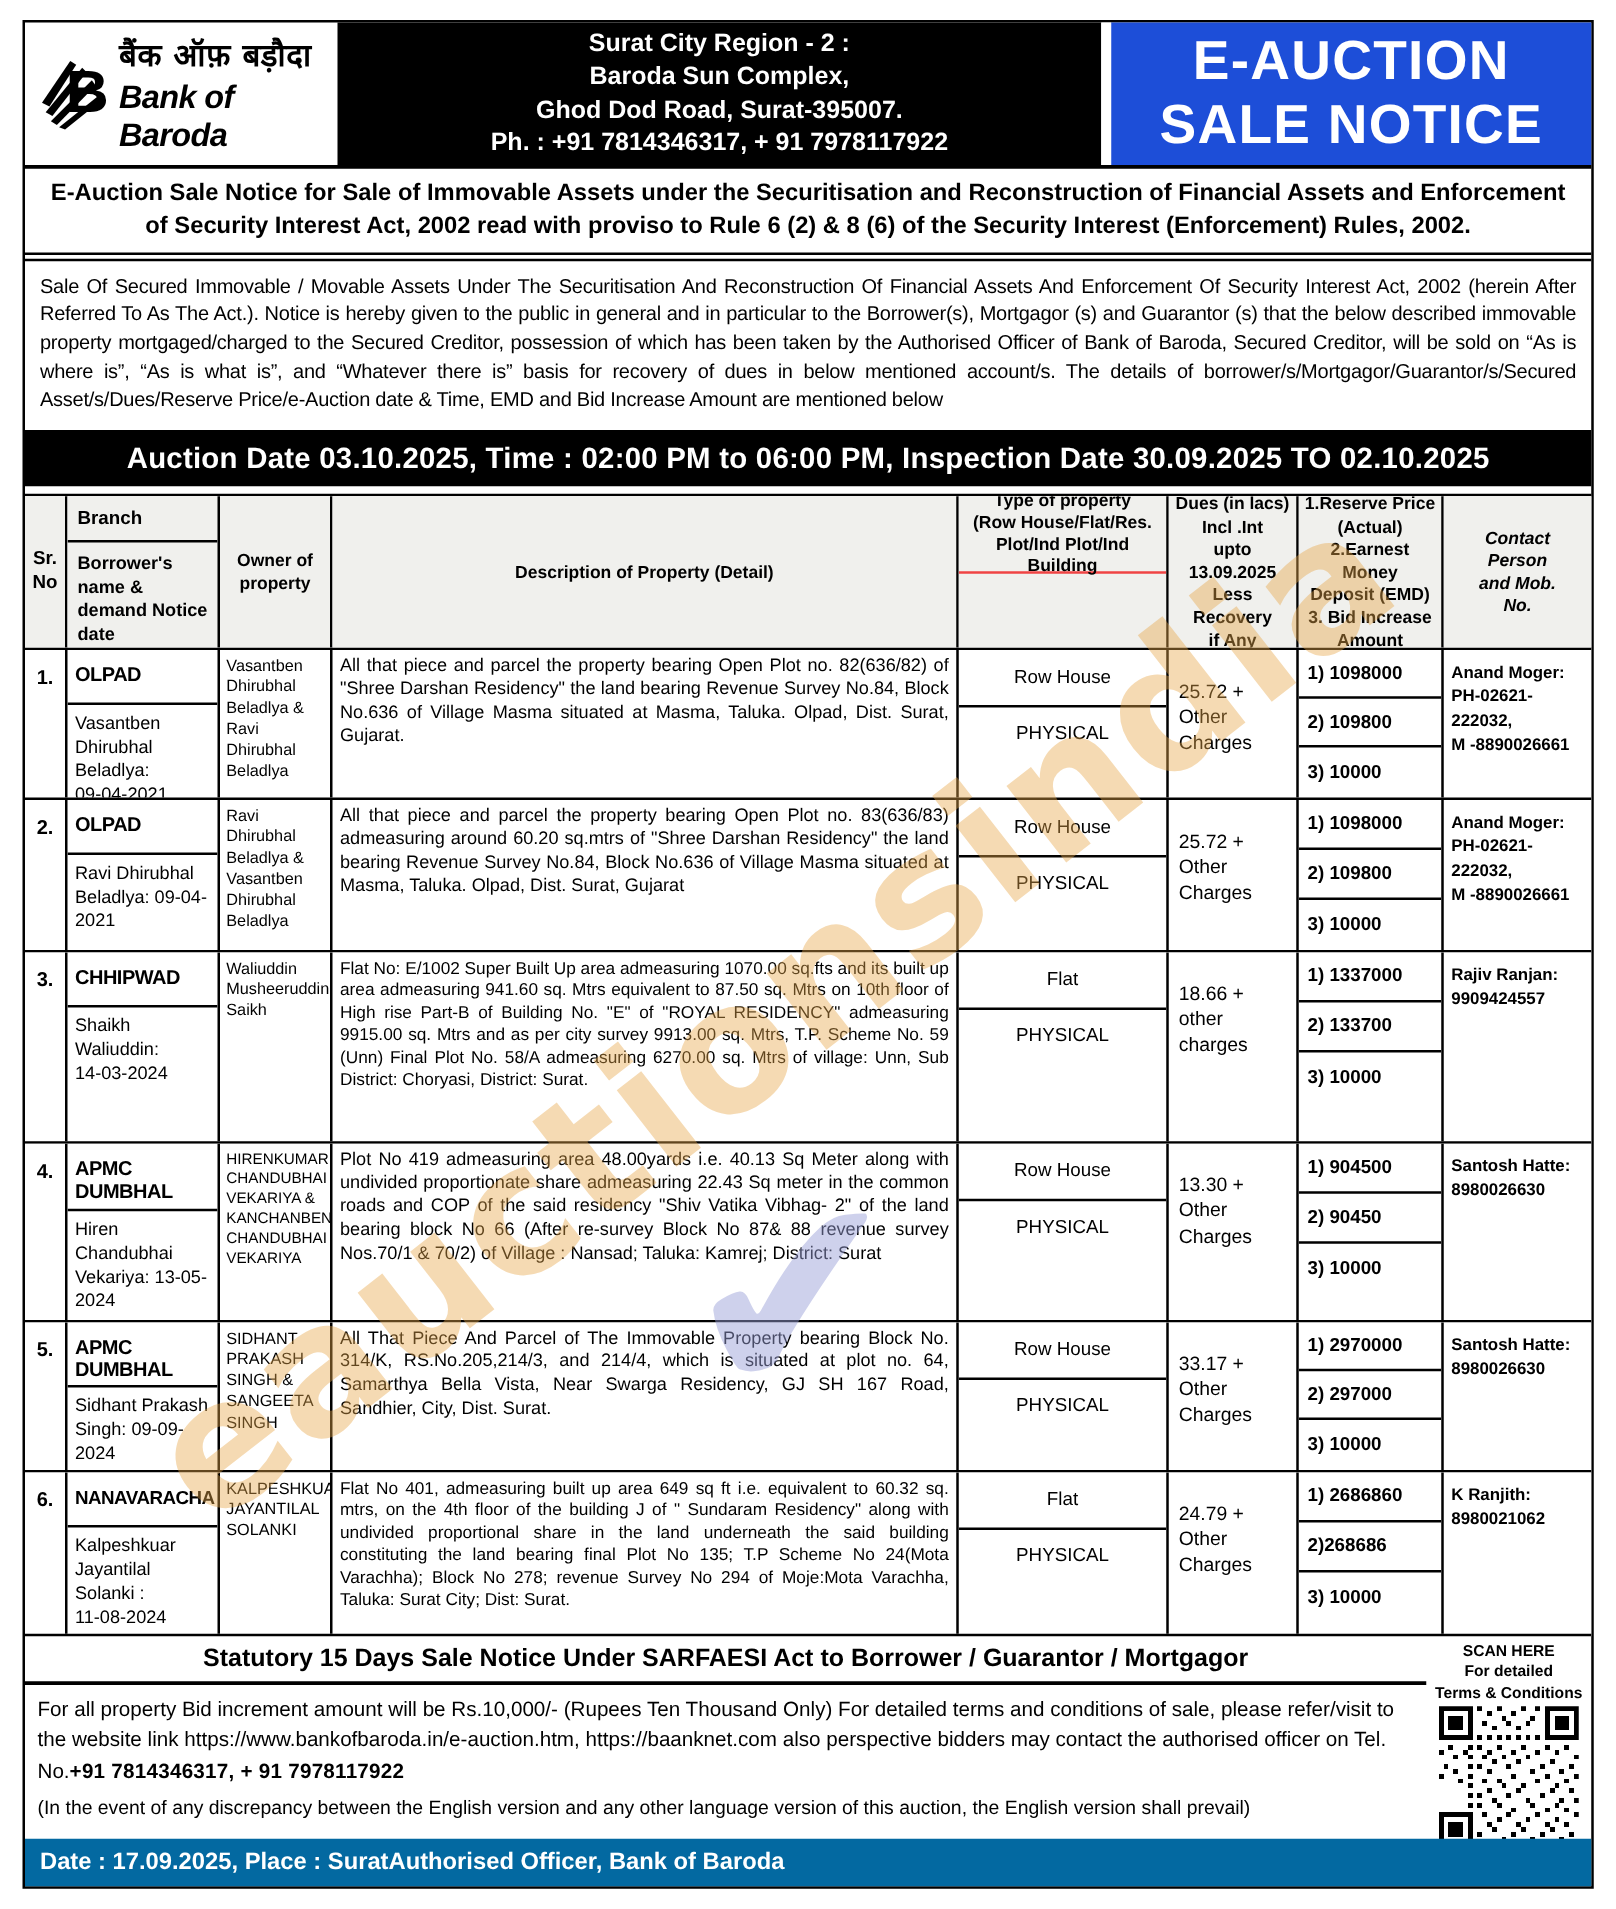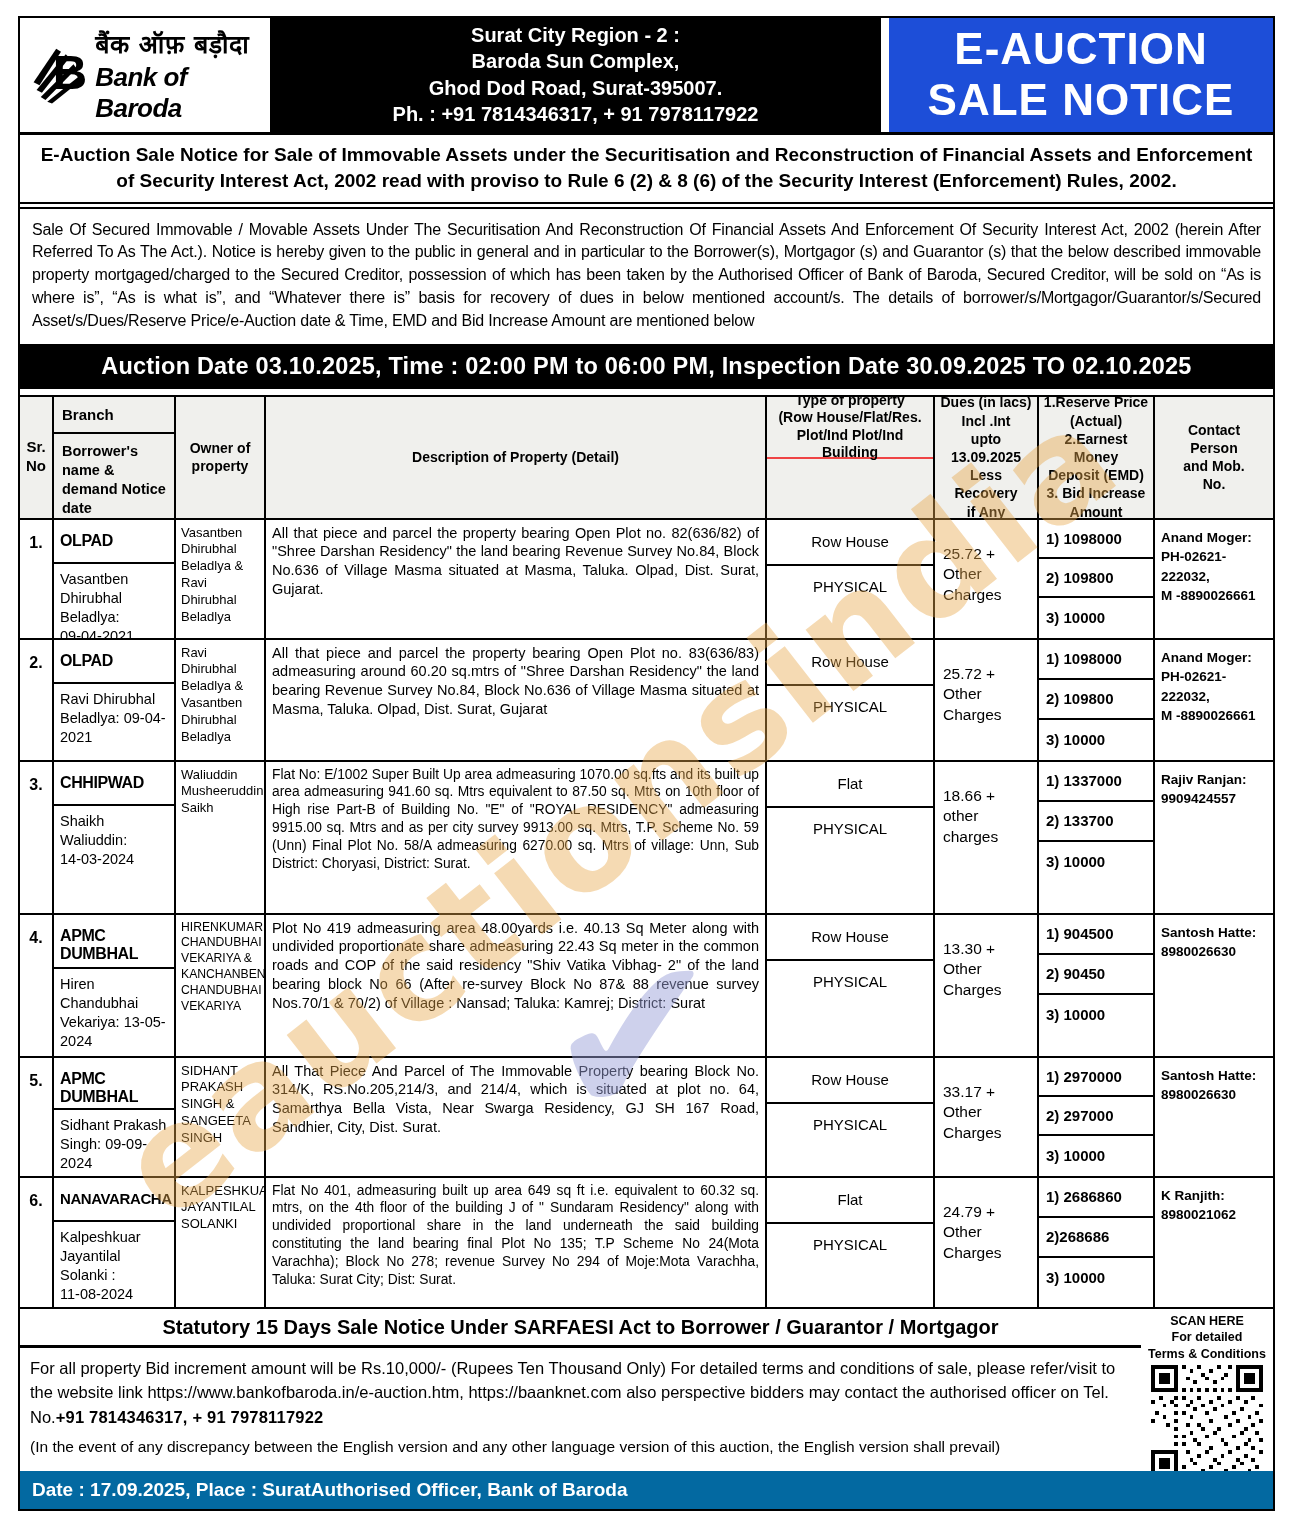--- a/index.html
+++ b/index.html
@@ -131,21 +131,21 @@
 Incl .Int
 upto 13.09.2025
 Less Recovery
 if Any</div>
         <div class="c price-col hc pre">1.Reserve Price
 (Actual)
 2.Earnest Money
 Deposit (EMD)
 3. Bid Increase
 Amount</div>
-        <div class="c contact hc pre" style="padding:16px;">Contact Person
+        <div class="c contact hc pre" style="padding:16px;font-style:italic;">Contact Person
 and Mob. No.</div>
       </div>
 
       <div class="trow" style="height:120px">
         <div class="c sr">1.</div>
         <div class="c branch-col">
           <div class="branch-name">OLPAD</div>
           <div class="borrower pre">Vasantben Dhirubhal Beladlya:
 09-04-2021</div>
         </div>

